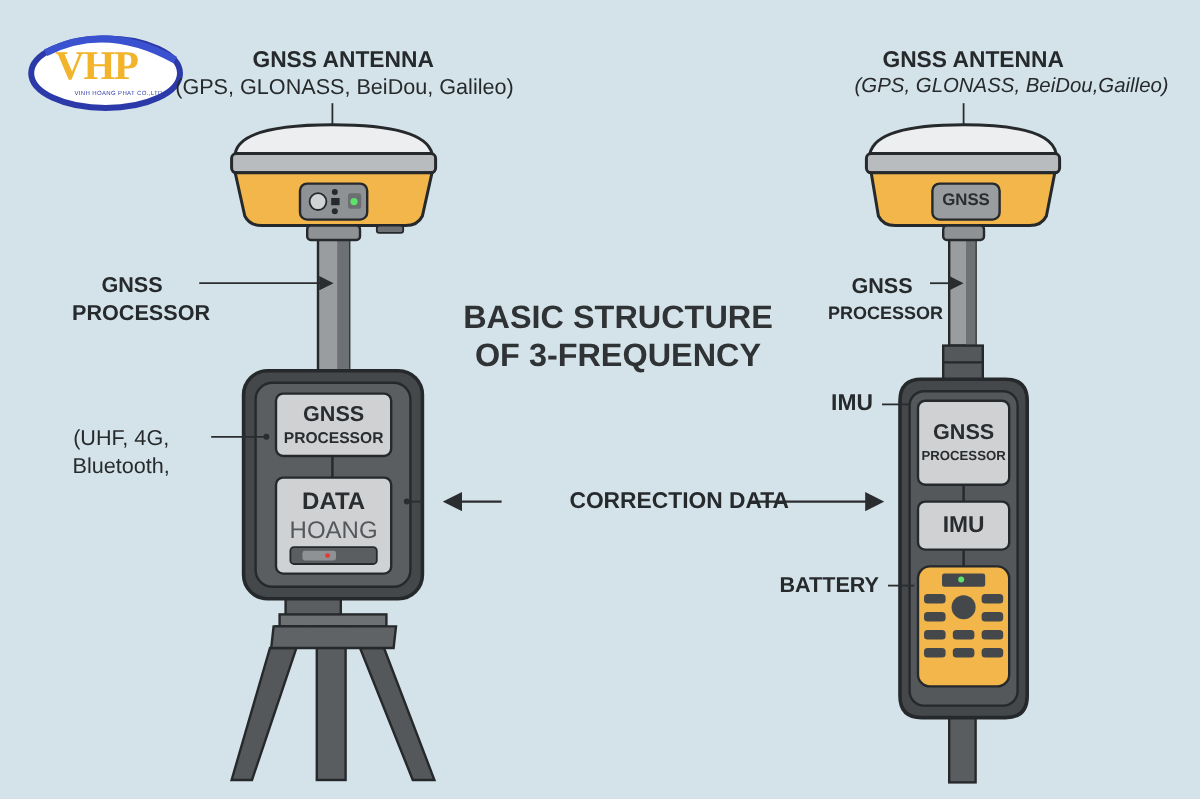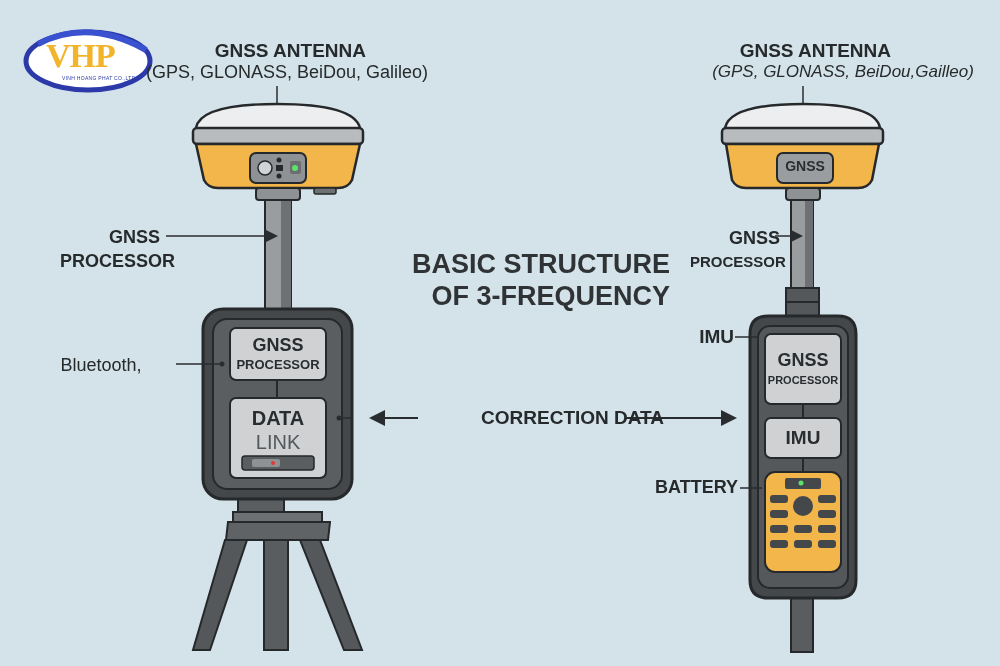--- a/index.html
+++ b/index.html
@@ -5,21 +5,21 @@
   html, body { margin: 0; padding: 0; }
   body {
     width: 1000px; height: 666px; overflow: hidden;
     background: #d4e3e9;
     font-family: "Liberation Sans", "DejaVu Sans", sans-serif;
     color: #262a2c;
     position: relative;
   }
   .abs { position: absolute; }
   .lbl { position: absolute; text-align: center; color: #262a2c; white-space: nowrap; }
-  .bold { font-weight: bold; text-align: right; }
+  .bold { font-weight: bold; }
   svg.diagram { position: absolute; left: 0; top: 0; }
   .logo-text {
     position: absolute; left: 46px; top: 37px;
     font-family: "Liberation Serif", "DejaVu Serif", serif;
     font-weight: bold; font-size: 34px; color: #f2b42a; letter-spacing: -1px;
   }
   .logo-sub {
     position: absolute; left: 62px; top: 75px; font-size: 5px; color: #2b3aa8; letter-spacing: 0.3px;
   }
   .box-text { position: absolute; text-align: center; color: #2a2d2f; font-weight: bold; }
@@ -151,30 +151,31 @@
   <div>GNSS</div>
   <div>PROCESSOR</div>
 </div>
 
 <div class="lbl bold" style="left:360px;top:248px;width:310px;font-size:27px;line-height:32px;color:#2f3335;">
   <div>BASIC STRUCTURE</div>
   <div>OF 3-FREQUENCY</div>
 </div>
 
 <div class="lbl" style="left:26px;top:354px;width:150px;font-size:18px;line-height:23px;">
+  <div>(UHF, 4G,</div>
   <div>Bluetooth,</div>
 </div>
 
 <div class="box-text" style="left:230px;top:335px;width:96px;font-size:18px;line-height:20px;">
   <div>GNSS</div>
   <div style="font-size:13px;">PROCESSOR</div>
 </div>
 <div class="box-text" style="left:230px;top:406px;width:96px;font-size:20px;line-height:24px;">
   <div>DATA</div>
-  <div style="font-weight:normal;color:#55585b;">LINK</div>
+  <div style="font-weight:normal;color:#55585b;">HOANG</div>
 </div>
 
 <div class="lbl bold" style="left:424px;top:407px;width:196px;font-size:19px;margin-left:44px;">CORRECTION DATA</div>
 
 <div class="lbl bold" style="left:690px;top:226px;width:90px;font-size:18px;line-height:24px;">
   <div>GNSS</div>
   <div style="font-size:15px;">PROCESSOR</div>
 </div>
 <div class="lbl bold" style="left:686px;top:326px;width:48px;font-size:19px;">IMU</div>
 <div class="lbl bold" style="left:644px;top:477px;width:94px;font-size:18px;">BATTERY</div>

